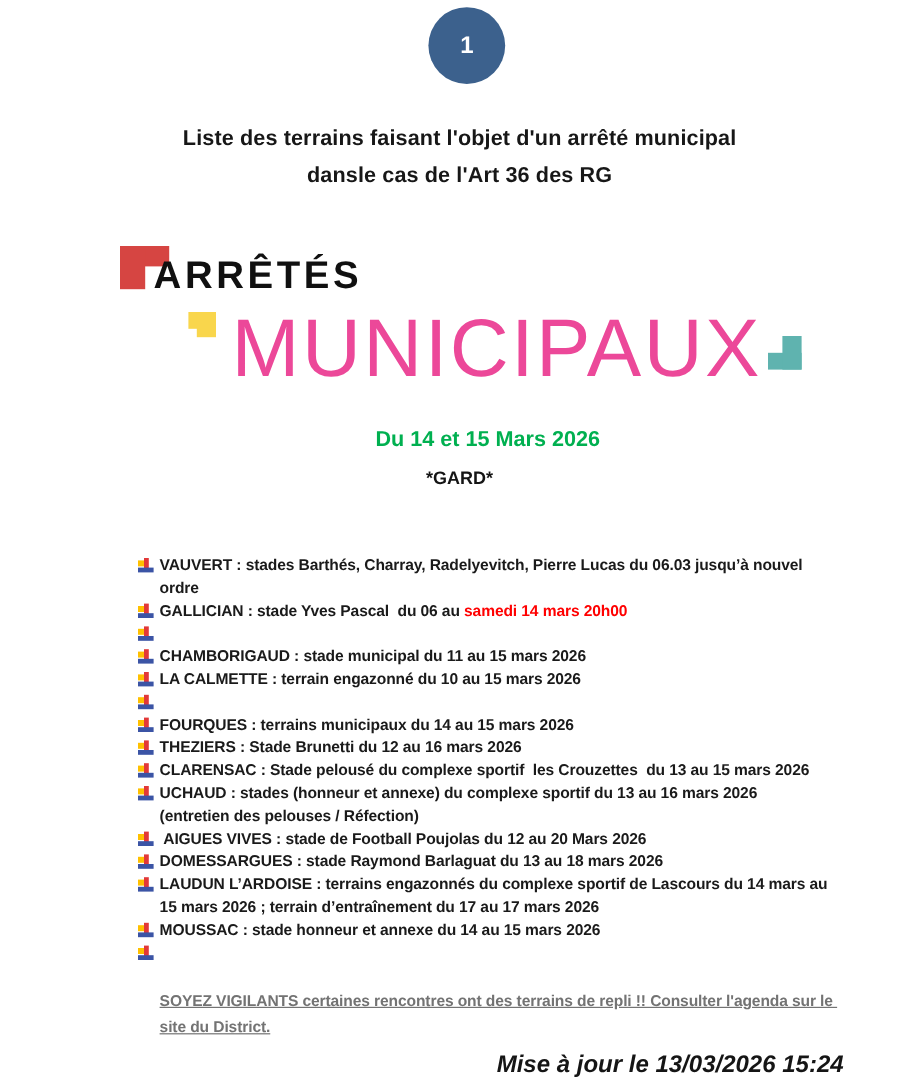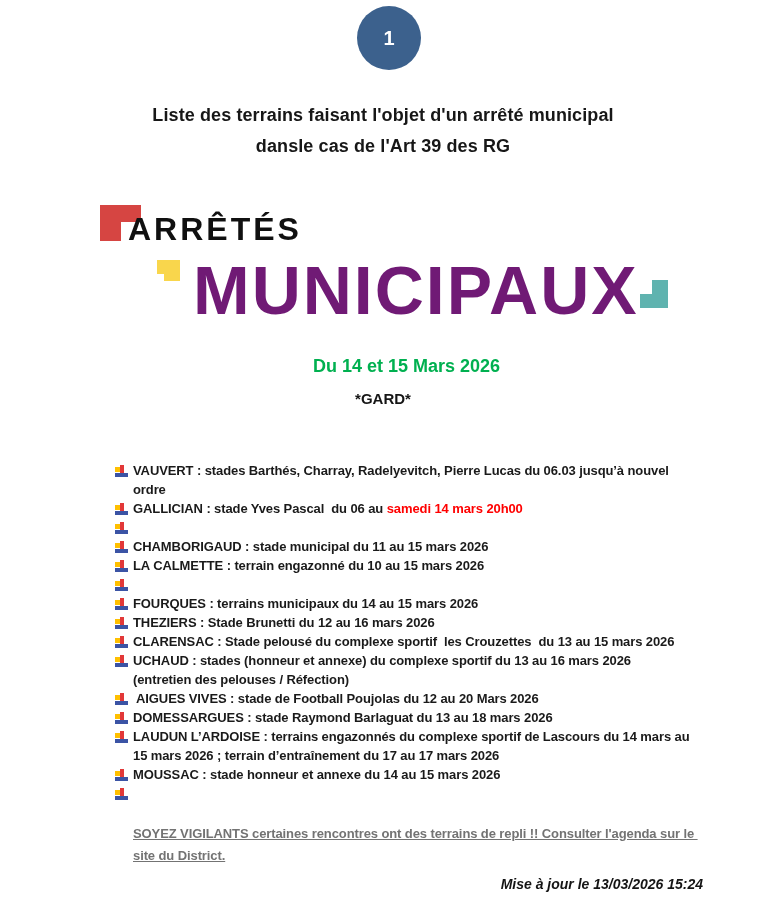--- a/index.html
+++ b/index.html
@@ -25,22 +25,22 @@
   
   .logo { position:absolute; left:98px; top:198px; width:600px; height:138px; }
   .corner-red   { position:absolute; left:2px;   top:7px;  width:41px; height:36px;
                   border-left:21px solid #D64542; border-top:17px solid #D64542; }
   .corner-yellow{ position:absolute; left:59px;  top:62px; width:23px; height:21px;
                   border-top:14px solid #F9D64C; border-right:16px solid #F9D64C; }
   .corner-teal  { position:absolute; left:542px; top:82px; width:28px; height:28px;
                   border-right:16px solid #5FB3AF; border-bottom:14px solid #5FB3AF; }
   .logo-line1 { position:absolute; left:30px; top:15px; font-size:32px; font-weight:bold;
                 letter-spacing:3px; line-height:1; color:#101010; }
-  .logo-line2 { position:absolute; left:95px; top:58px; font-size:68px; font-weight:bold;
-                letter-spacing:2px; line-height:1; color:#701a75; }
+  .logo-line2 { position:absolute; left:95px; top:58px; font-size:68px; font-weight:normal;
+                letter-spacing:2px; line-height:1; color:#ec4899; }
 
   
   .date-heading { position:absolute; top:356px; left:0; width:100%; text-align:center;
                   color:#00B050; font-weight:bold; font-size:18px;padding-left:47px; }
   .region-heading { position:absolute; top:390px; left:0; width:100%; text-align:center;
                     color:#151515; font-weight:bold; font-size:15px; }
 
   
   .terrain-list { position:absolute; left:115px; top:461px; width:600px; }
   .row { display:flex; align-items:flex-start; min-height:19px; }
@@ -53,34 +53,34 @@
                letter-spacing:-0.1px; color:#1a1a1a; }
   .item-highlight { color:#FF0000; }
 
   
   .warning { position:absolute; left:133px; top:823px; width:580px;
              white-space:pre; color:#737373; font-weight:bold; font-size:13px;
              line-height:22px; text-decoration:underline; letter-spacing:-0.1px; }
 
   
   .footer { position:absolute; right:63px; top:876px;
-            font-size:14px; font-weight:bold; font-style:italic; color:#151515; }
+            font-size:20px; font-weight:bold; font-style:italic; color:#151515; }
 </style>
 </head>
 <body>
 
 <div class="page">
 
   <div class="page-badge">
     <span>1</span>
   </div>
 
   <div class="doc-title">
     <div>Liste des terrains faisant l'objet d'un arrêté municipal</div>
-    <div>dansle cas de l'Art 39 des RG</div>
+    <div>dansle cas de l'Art 36 des RG</div>
   </div>
 
   <div class="logo">
     <div class="corner-red"></div>
     <div class="corner-yellow"></div>
     <div class="corner-teal"></div>
     <div class="logo-line1">ARRÊTÉS</div>
     <div class="logo-line2">MUNICIPAUX</div>
   </div>
 

